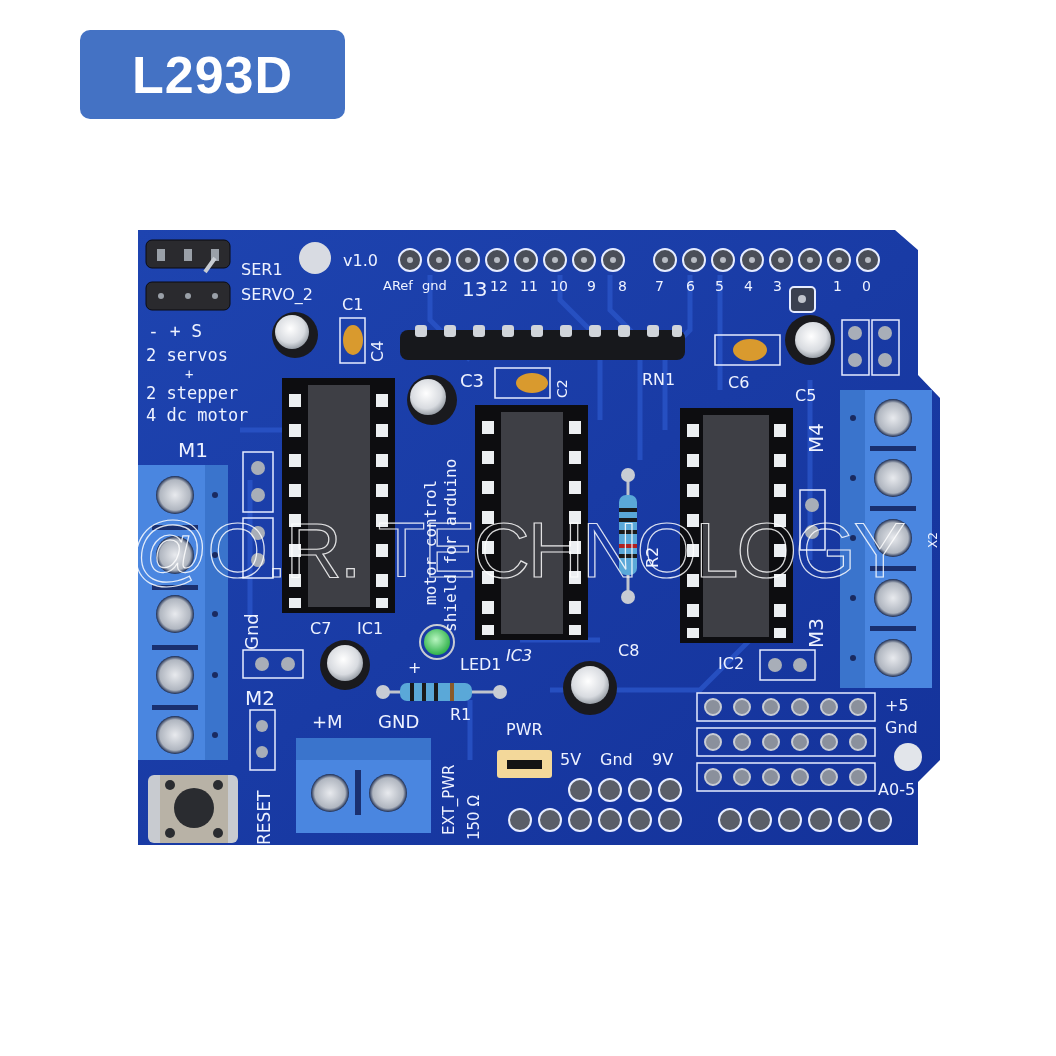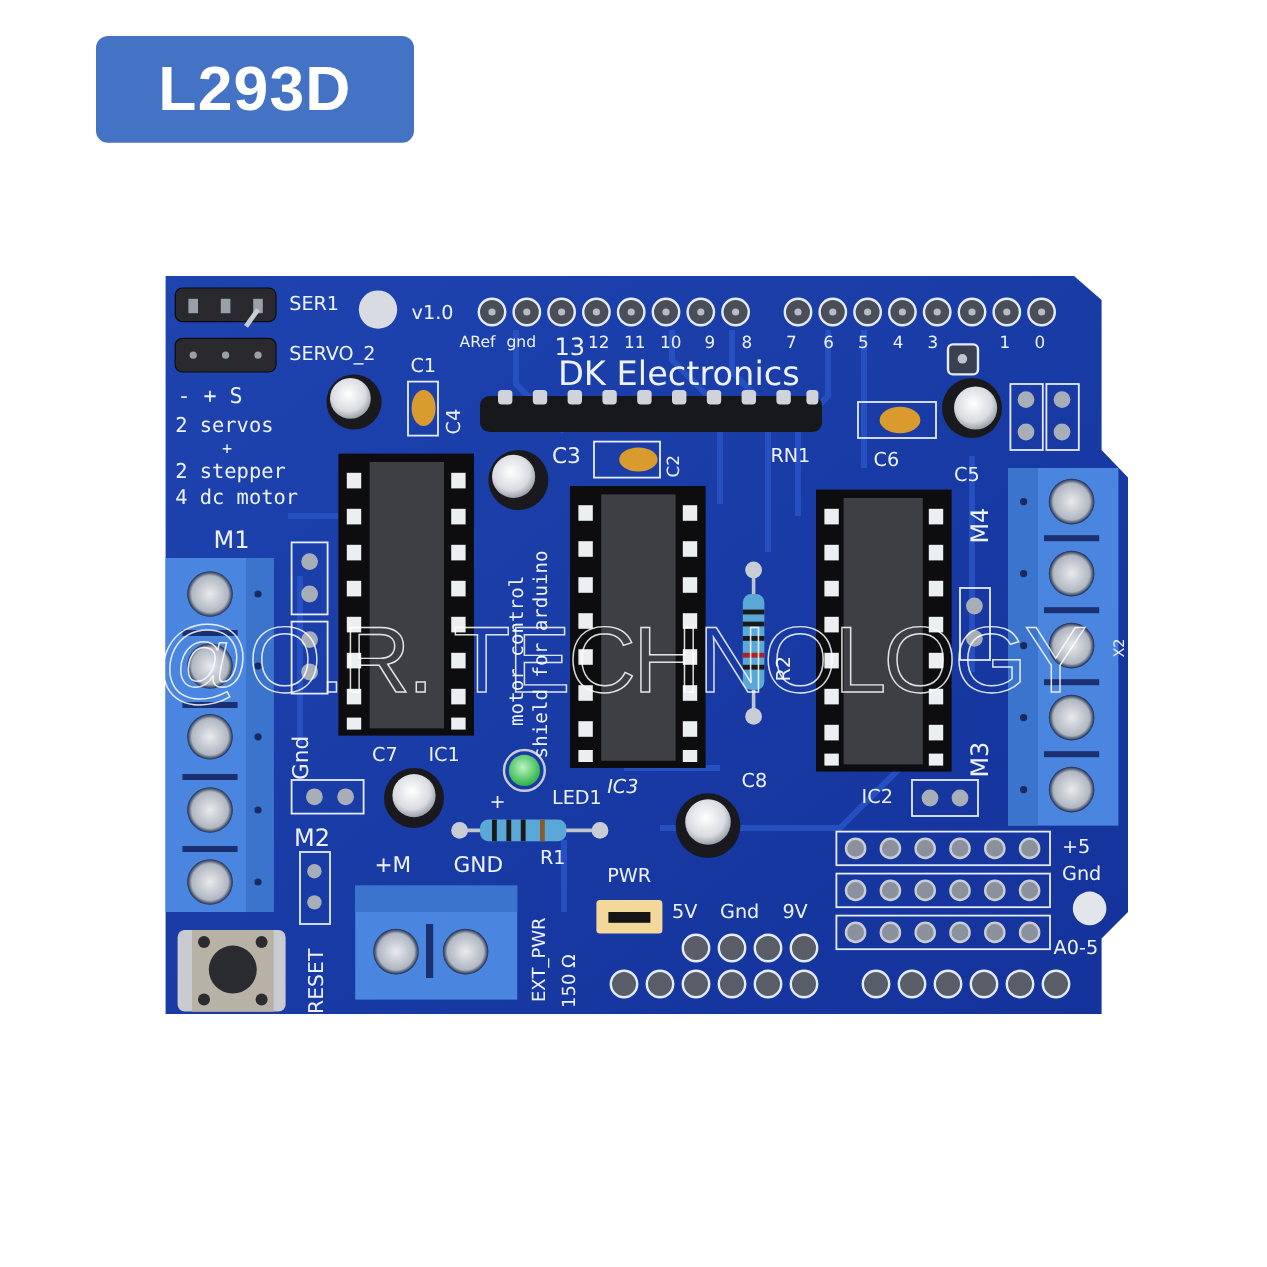--- a/index.html
+++ b/index.html
@@ -382,21 +382,21 @@
         <circle cx="858" cy="742" r="8"></circle>
       <circle cx="713" cy="777" r="8"></circle>
         <circle cx="742" cy="777" r="8"></circle>
         <circle cx="771" cy="777" r="8"></circle>
         <circle cx="800" cy="777" r="8"></circle>
         <circle cx="829" cy="777" r="8"></circle>
         <circle cx="858" cy="777" r="8"></circle>
     </g>
   </svg>
 
-  <span class="silk" style="left:241px;top:245px;">SER1</span>
+  <span class="silk" style="left:241px;top:262px;">SER1</span>
   <span class="silk" style="left:241px;top:287px;">SERVO_2</span>
   <span class="silk" style="left:343px;top:253px;">v1.0</span>
   <span class="silk mono" style="left:148px;top:322px;font-size:18px;">-  +  S</span>
   <span class="silk mono" style="left:146px;top:347px;font-size:17px;">2 servos</span>
   <span class="silk mono" style="left:185px;top:367px;font-size:14px;">+</span>
   <span class="silk mono" style="left:146px;top:385px;font-size:17px;">2 stepper</span>
   <span class="silk mono" style="left:146px;top:407px;font-size:17px;">4 dc motor</span>
 
   <span class="silk" style="left:383px;top:279px;font-size:13px;">ARef</span>
   <span class="silk" style="left:422px;top:279px;font-size:13px;">gnd</span>
@@ -407,21 +407,20 @@
   <span class="silk" style="left:587px;top:279px;font-size:14px;">9</span>
   <span class="silk" style="left:618px;top:279px;font-size:14px;">8</span>
   <span class="silk" style="left:655px;top:279px;font-size:14px;">7</span>
   <span class="silk" style="left:686px;top:279px;font-size:14px;">6</span>
   <span class="silk" style="left:715px;top:279px;font-size:14px;">5</span>
   <span class="silk" style="left:744px;top:279px;font-size:14px;">4</span>
   <span class="silk" style="left:773px;top:279px;font-size:14px;">3</span>
   <span class="silk" style="left:833px;top:279px;font-size:14px;">1</span>
   <span class="silk" style="left:862px;top:279px;font-size:14px;">0</span>
 
-  <span class="silk big" style="left:465px;top:298px;">DK Electronics</span>
 
   <span class="silk" style="left:342px;top:297px;">C1</span>
   <span class="silk rot" style="left:370px;top:362px;">C4</span>
   <span class="silk" style="left:460px;top:372px;font-size:18px;">C3</span>
   <span class="silk rot" style="left:555px;top:398px;font-size:14px;">C2</span>
   <span class="silk" style="left:642px;top:372px;">RN1</span>
   <span class="silk" style="left:728px;top:375px;">C6</span>
   <span class="silk" style="left:795px;top:388px;">C5</span>
   <span class="silk rot" style="left:645px;top:568px;">R2</span>
   <span class="silk" style="left:310px;top:621px;">C7</span>

